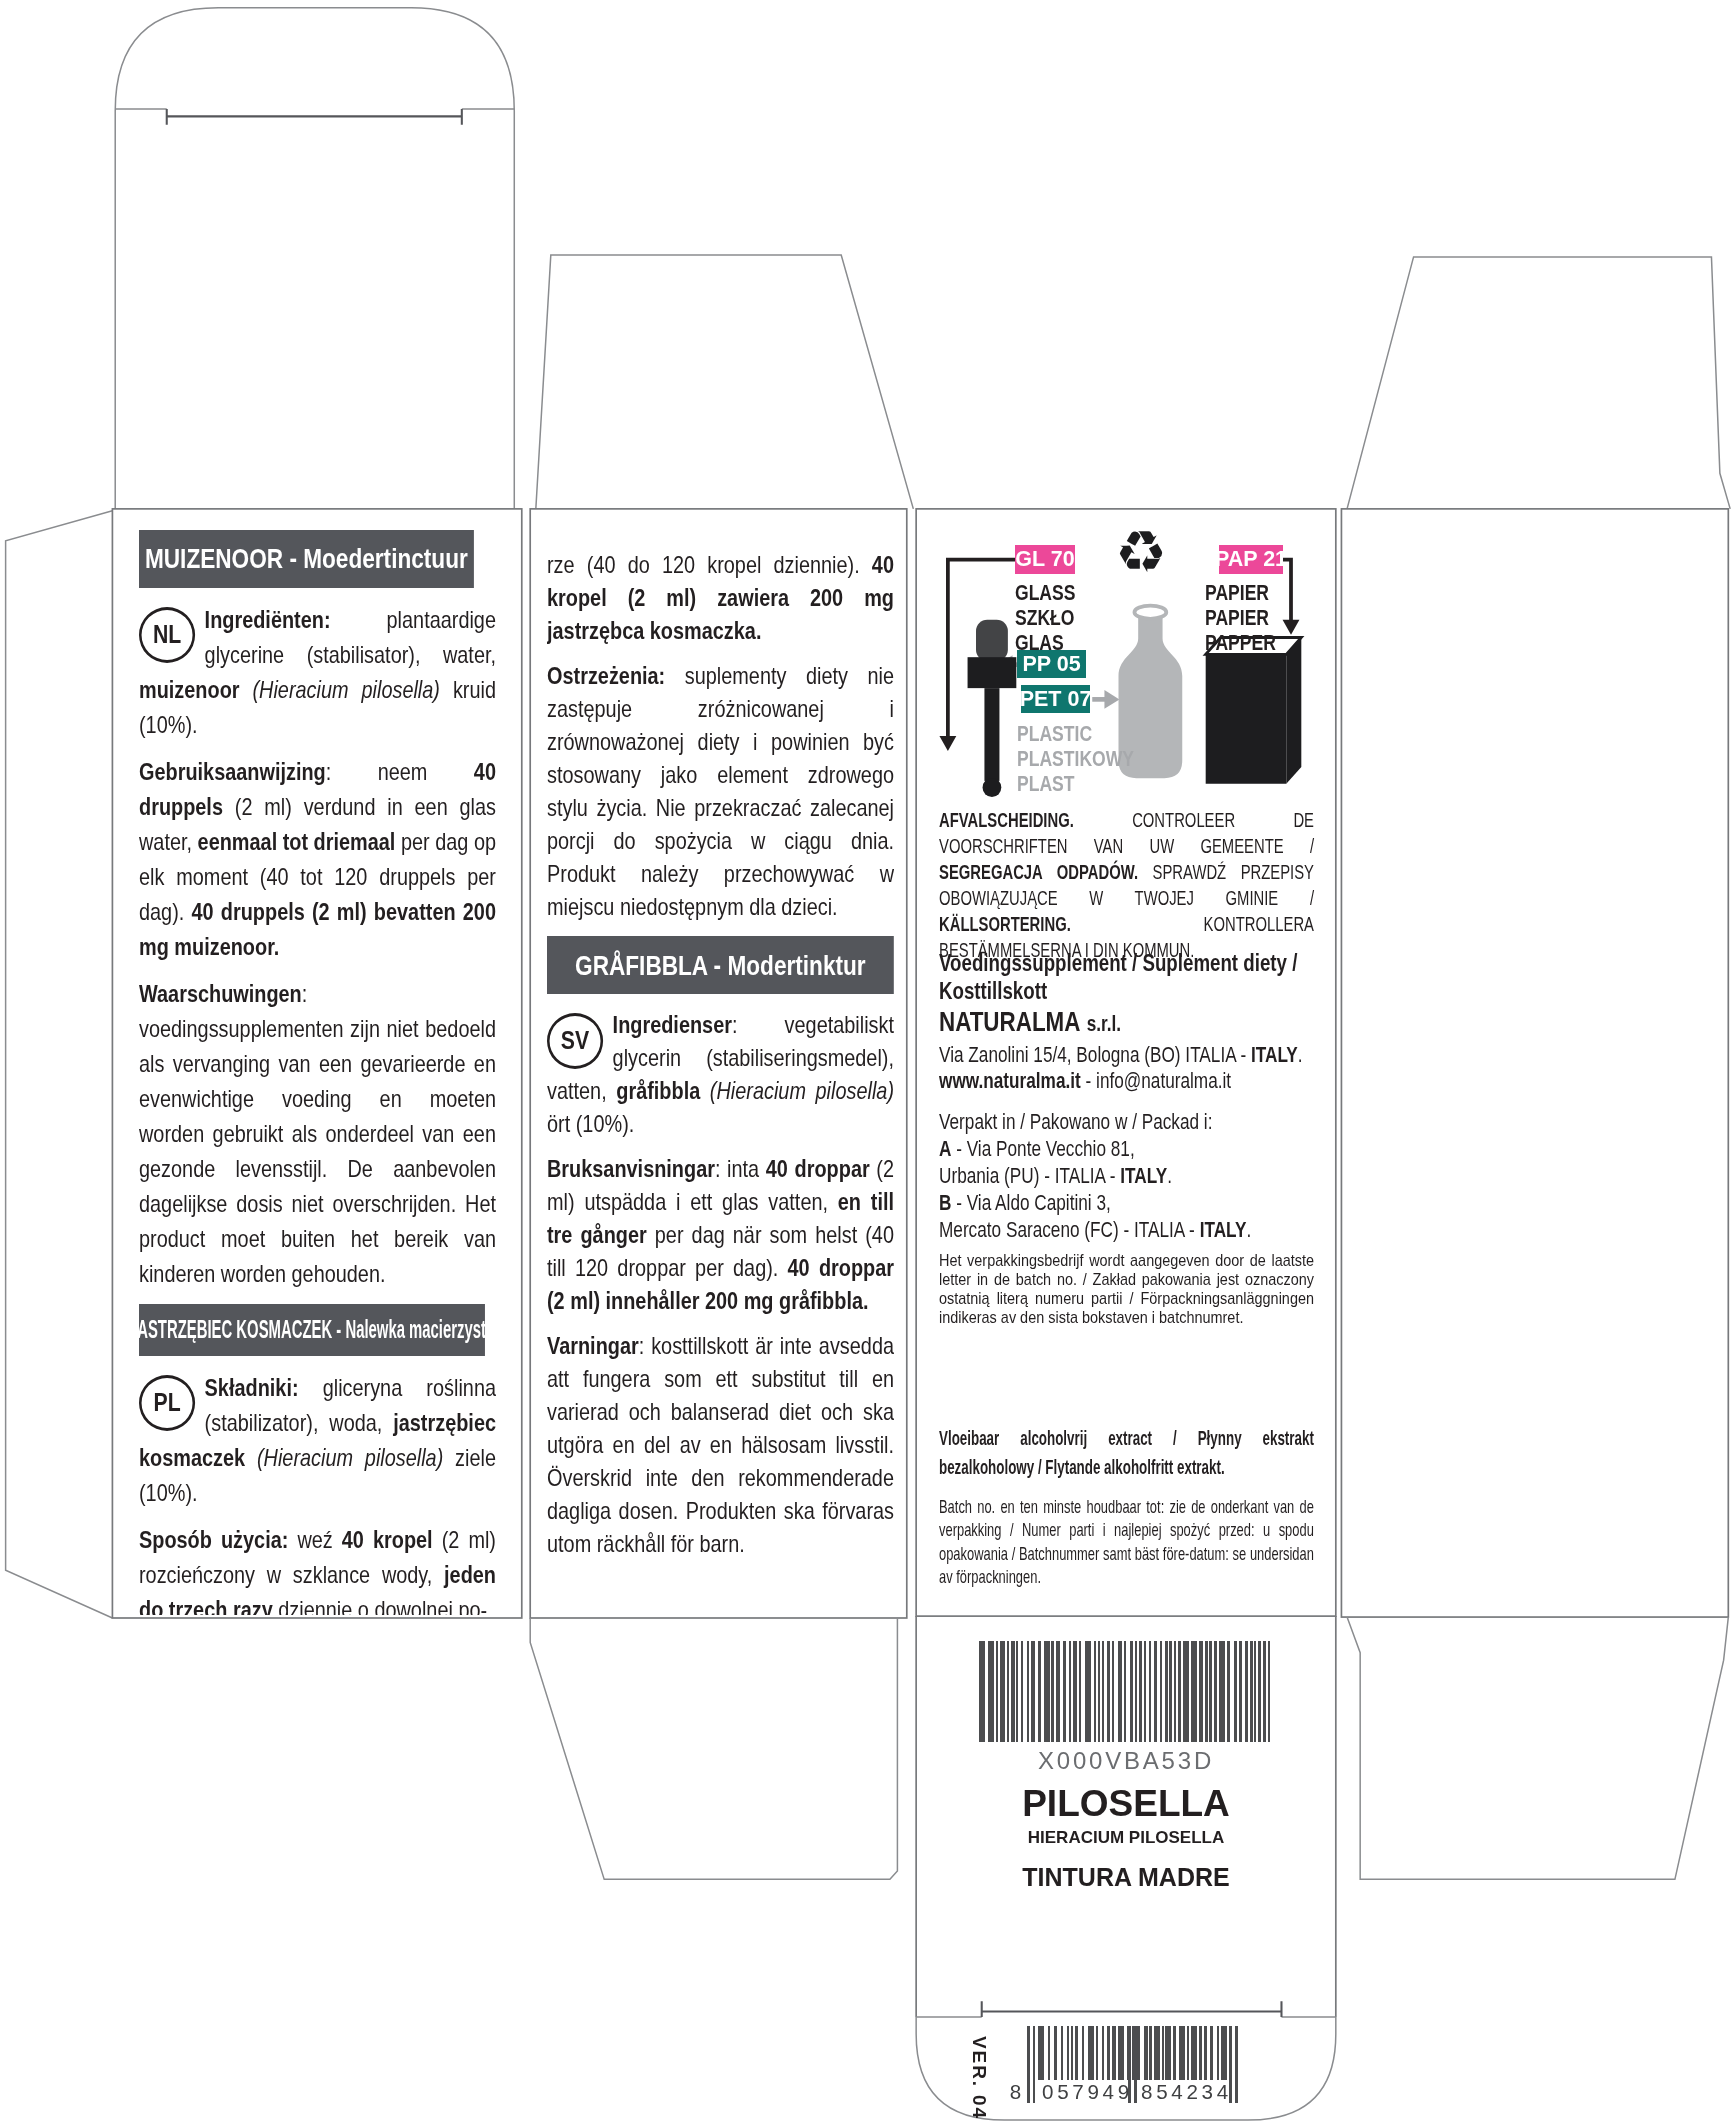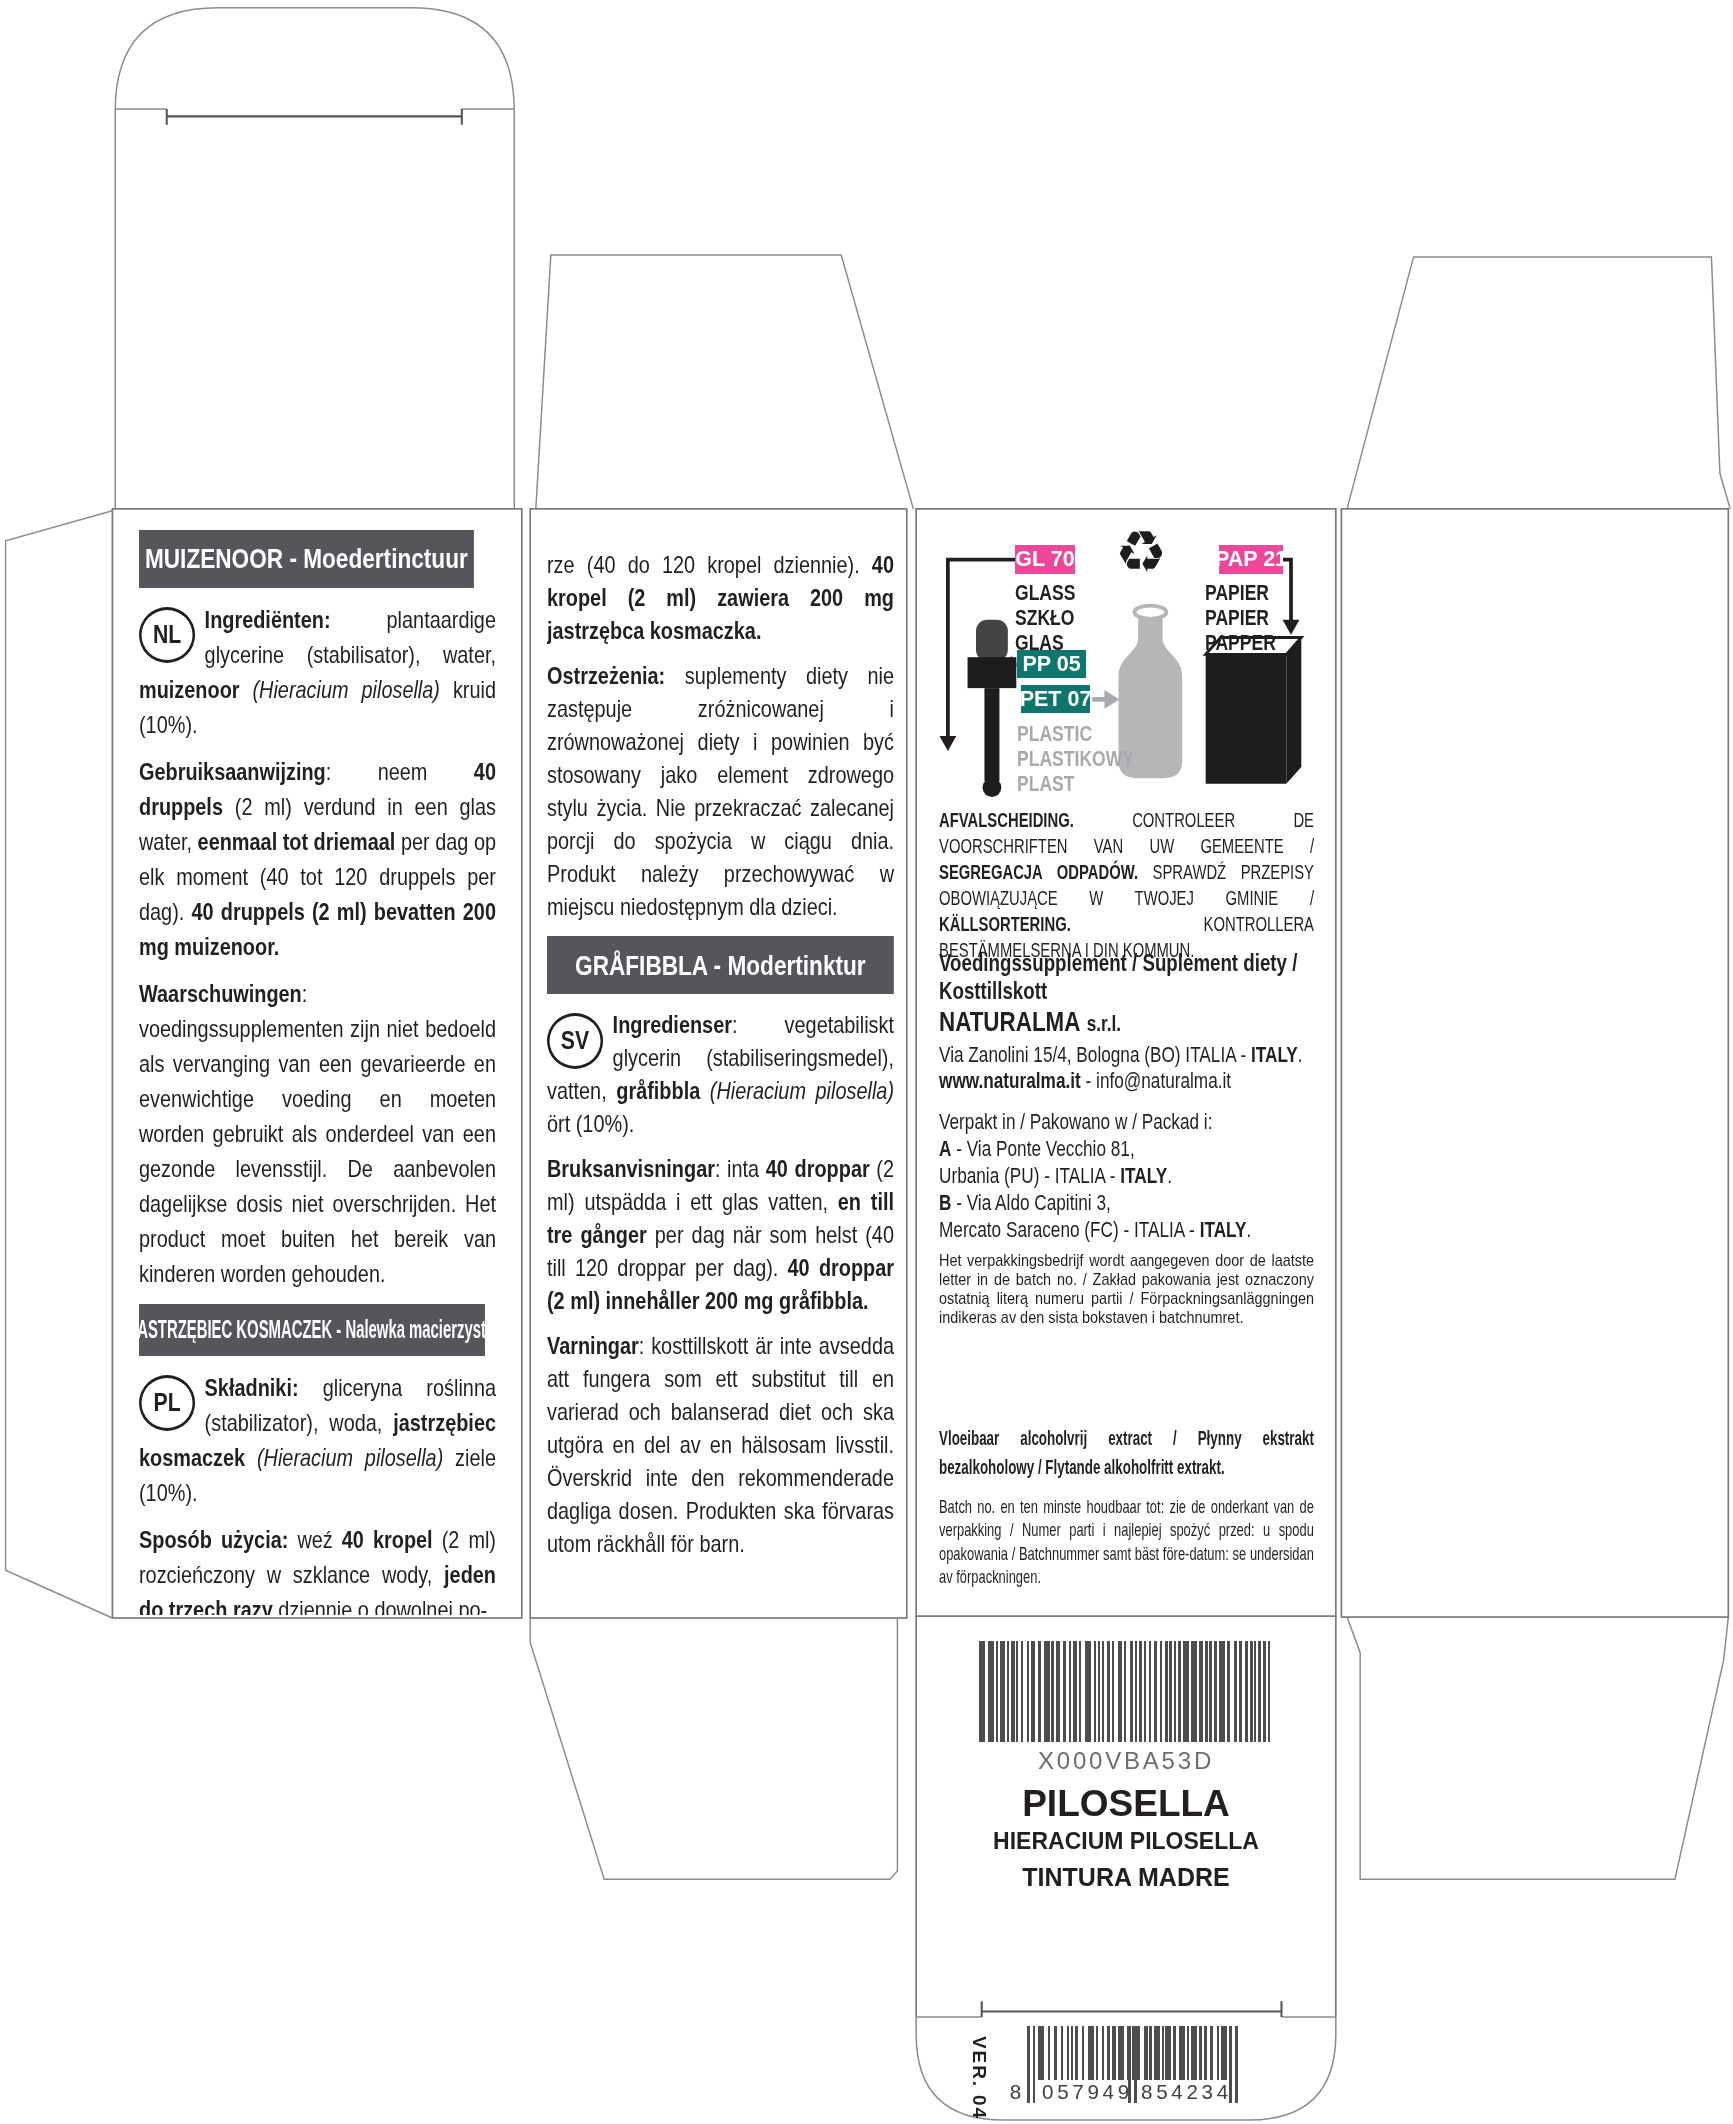--- a/index.html
+++ b/index.html
@@ -262,21 +262,21 @@
         <i style="left: 260px; width: 2.8px;"></i>
         <i style="left: 266px; width: 2.8px;"></i>
         <i style="left: 271px; width: 2.8px;"></i>
         <i style="left: 275px; width: 1.9px;"></i>
         <i style="left: 279px; width: 2.8px;"></i>
         <i style="left: 284px; width: 2.8px;"></i>
         <i style="left: 289px; width: 1.9px;"></i>
       </div>
     <div class="abs" style="left:0;top:131px;width:100%;text-align:center;font-size:24px;letter-spacing:2.8px;color:#6b6d70;">X000VBA53D</div>
     <div class="abs" style="left:0;top:167px;width:100%;text-align:center;font-size:37px;font-weight:700;">PILOSELLA</div>
-    <div class="abs" style="left:0;top:212px;width:100%;text-align:center;font-size:23px;font-weight:700;">HIERACIUM PILOSELLA</div>
+    <div class="abs" style="left:0;top:212px;width:100%;text-align:center;font-size:17px;font-weight:700;">HIERACIUM PILOSELLA</div>
     <div class="abs" style="left:0;top:247px;width:100%;text-align:center;font-size:25px;font-weight:700;">TINTURA MADRE</div>
   </div>
 
   <div class="panel" style="left:916px;top:2017px;width:420px;height:105px;">
     <div class="abs" style="left:52px;top:19px;writing-mode:vertical-rl;font-size:19px;font-weight:700;letter-spacing:1.9px;color:#231f20;">VER. 04</div>
     <div class="abs" style="left:111px;top:9.4px;width:211px;height:94px;">
       <div class="bars" id="eanbars" style="left:11.2px;right:11.2px;top:0;height:54px;">
           <i style="left: 0px; width: 5.6px;"></i>
           <i style="left: 9.4px; width: 2.8px;"></i>
           <i style="left: 16px; width: 2.8px;"></i>

